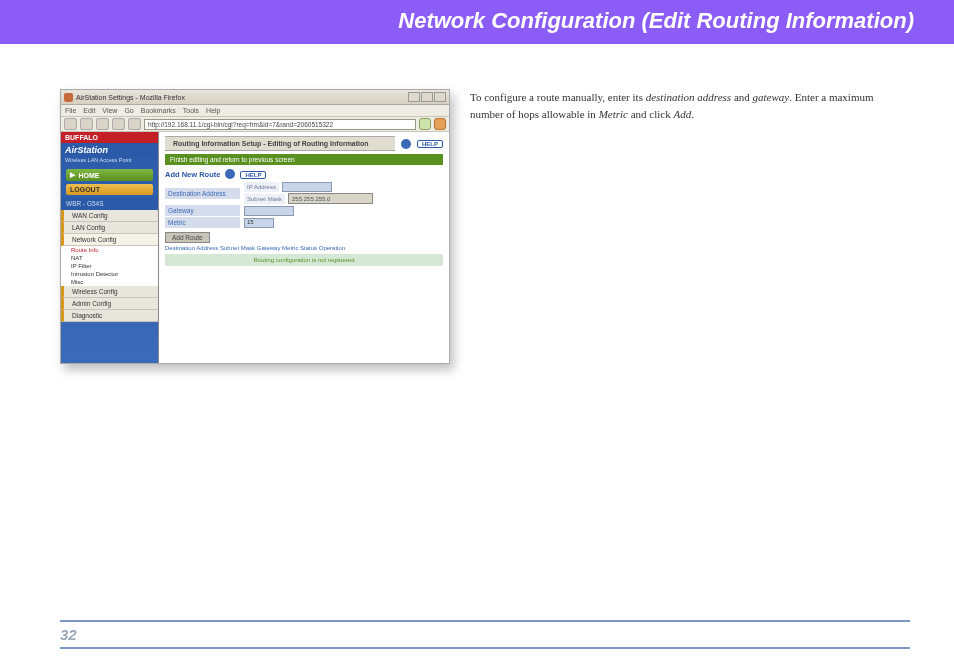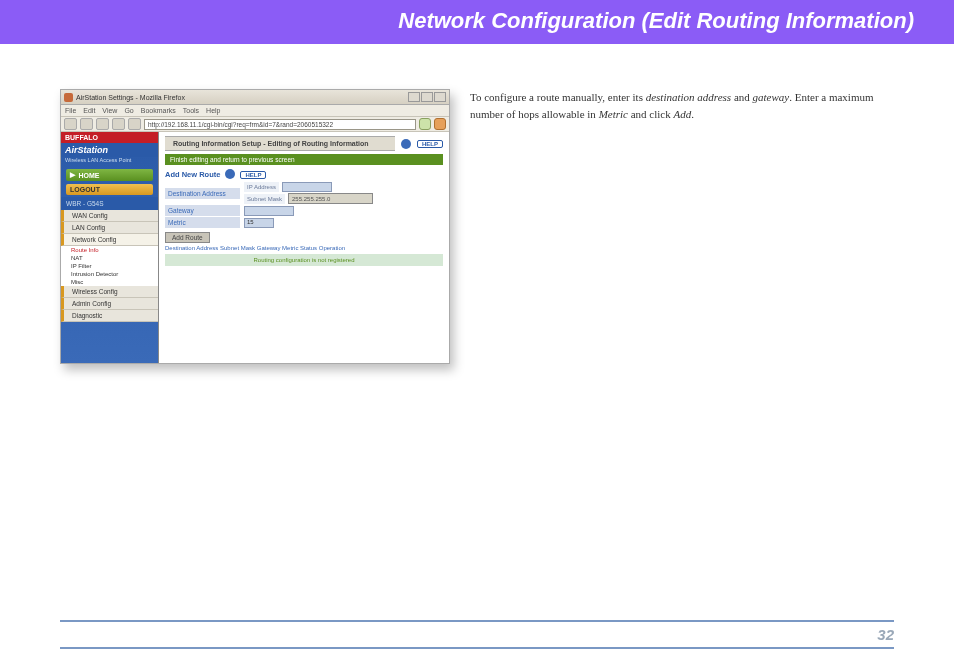--- a/index.html
+++ b/index.html
@@ -111,25 +111,25 @@
     font-size:11px;
     line-height:1.5;
     color:#333;
     flex:1;
   }
   .desc-text em{font-style:italic;}
   .footer{
     position:absolute;
     bottom:12px;
     left:60px;
-    right:60px;
+    right:44px;
     border-top:2px solid #7a98c4;
     border-bottom:2px solid #7a98c4;
     padding:4px 0;
-    text-align:right;
+    text-align:left;
     font-family:Arial,sans-serif;
     font-weight:bold;
     font-style:italic;
     font-size:15px;
     color:#9aa8b8;
   }
 </style>
 </head>
 <body>
 

